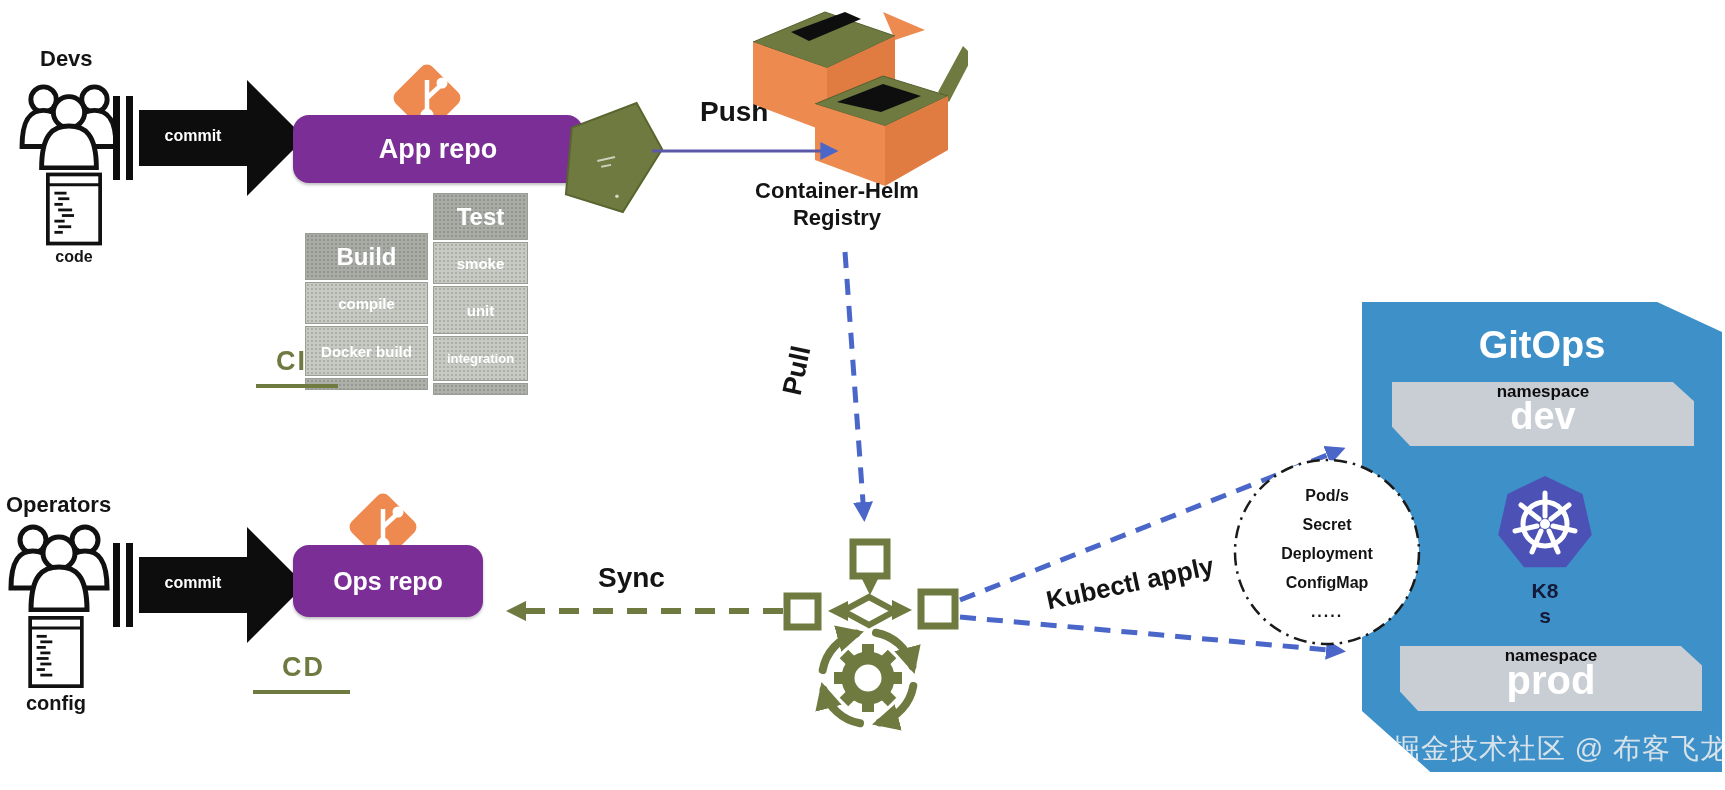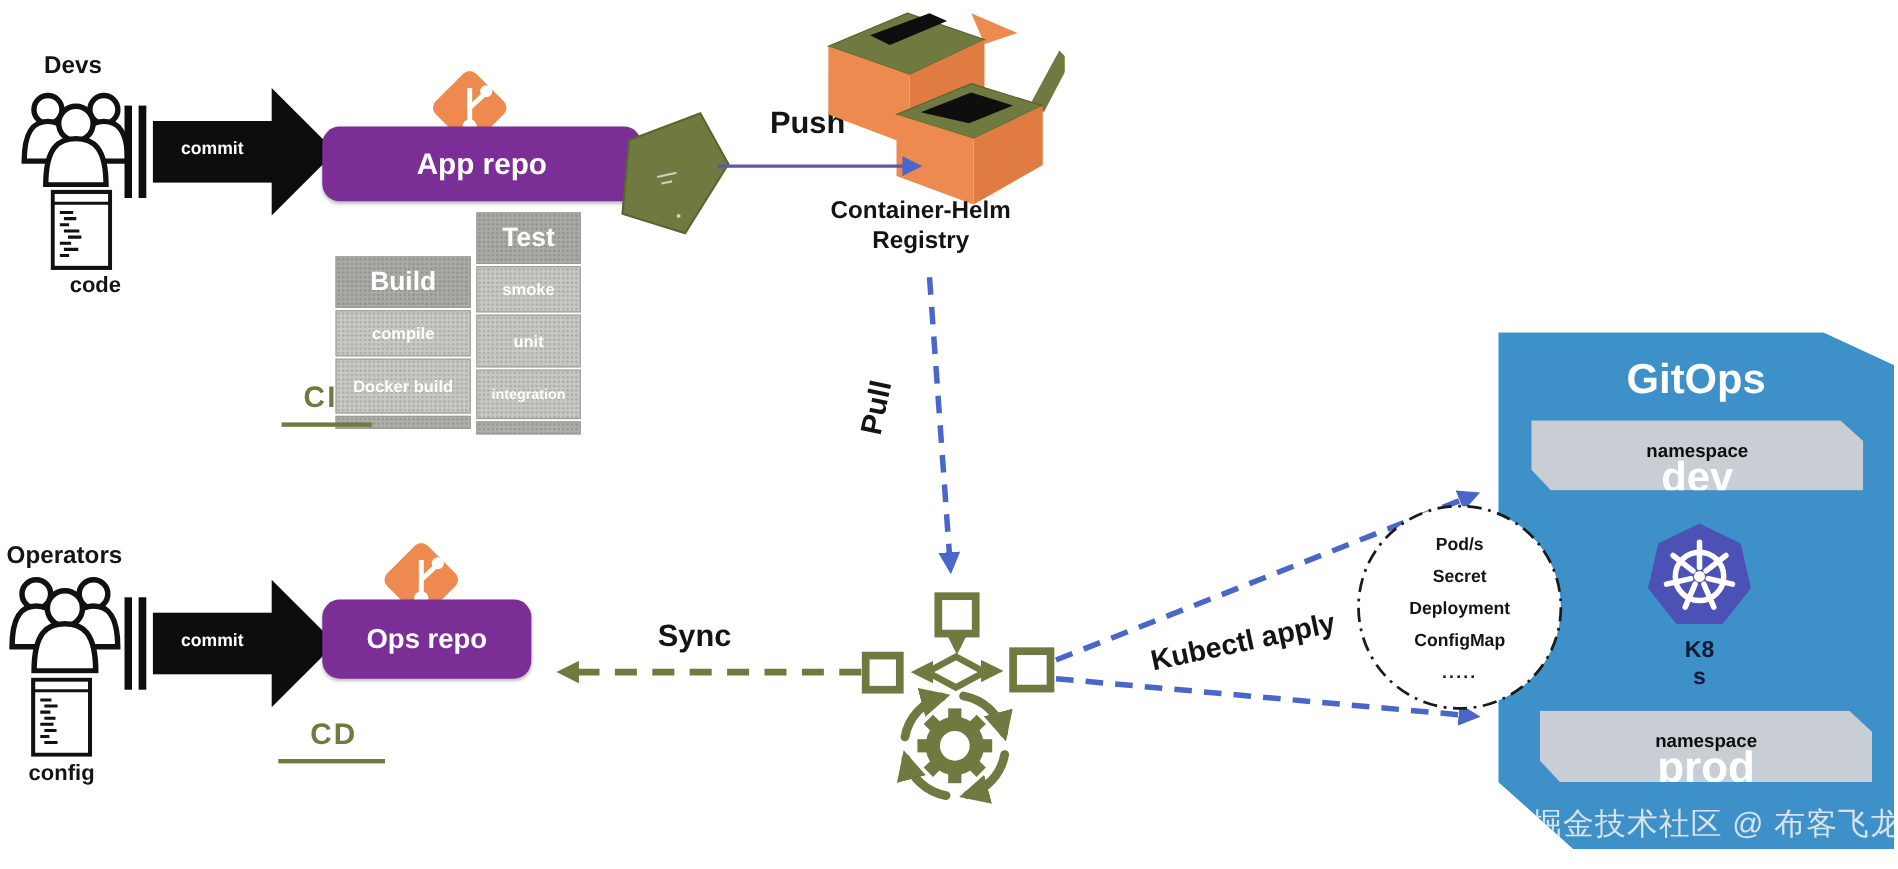--- a/index.html
+++ b/index.html
@@ -24,21 +24,21 @@
   .stage-line{background:#6E7A3F;height:4px;}
   
   .commit-wrap{width:192px;height:116px;}
   .commit-text{position:absolute;left:28px;top:47px;width:104px;text-align:center;
                color:#fff;font-weight:bold;font-size:16px;}
   
   #deploy-box{left:1362px;top:302px;width:360px;height:470px;background:#3E90C8;
               clip-path:polygon(0 0,82% 0,100% 6.4%,100% 100%,19% 100%,0 87%);}
   .ns-bar{background:#C9CED4;clip-path:polygon(0 0,93% 0,100% 30%,100% 100%,6% 100%,0 70%);
           display:flex;flex-direction:column;align-items:center;}
-  .ns-kind{font-size:17px;font-weight:bold;color:#0d0d0d;line-height:18px;padding-top:19px;}
+  .ns-kind{font-size:17px;font-weight:bold;color:#0d0d0d;line-height:18px;padding-top:1px;}
   .ns-name{font-size:38px;font-weight:bold;color:#fff;line-height:34px;margin-top:-2px;}
   
   #resources-list{left:1237px;top:476px;width:180px;height:156px;display:flex;flex-direction:column;
                   align-items:center;justify-content:center;gap:13px;}
   #resources-list .res-item{font-size:16px;font-weight:bold;color:#141414;line-height:16px;}
   .purple-text{color:#7B2E9B;font-weight:bold;font-size:27px;line-height:33px;}
   .watermark{color:rgba(228,233,237,0.92);font-size:28px;letter-spacing:1px;white-space:nowrap;}
 </style>
 </head>
 <body>
@@ -65,21 +65,21 @@
       <line x1="9" y1="22" x2="22" y2="22"></line>
         <line x1="13" y1="28" x2="25" y2="28"></line>
       <line x1="9" y1="34" x2="18" y2="34"></line>
         <line x1="13" y1="40" x2="28" y2="40"></line>
       <line x1="17" y1="46" x2="30" y2="46"></line>
         <line x1="9" y1="52" x2="20" y2="52"></line>
       <line x1="13" y1="58" x2="27" y2="58"></line>
         <line x1="9" y1="64" x2="18" y2="64"></line>
     </g>
   </svg>
-  <div class="abs lbl ctr" style="left:38px;top:248px;width:72px;font-size:20px;text-align:right;">code</div>
+  <div class="abs lbl ctr" style="left:38px;top:248px;width:72px;font-size:16px;">code</div>
 
   <div class="abs commit-wrap" style="left:113px;top:80px;">
     <svg width="192" height="116" viewBox="0 0 192 116">
       <g fill="#0d0d0d">
         <rect x="0" y="16" width="7" height="84"></rect>
         <rect x="13" y="16" width="7" height="84"></rect>
         <rect x="26" y="30" width="110" height="56"></rect>
         <polygon points="134,0 192,58 134,116"></polygon>
       </g>
     </svg>

